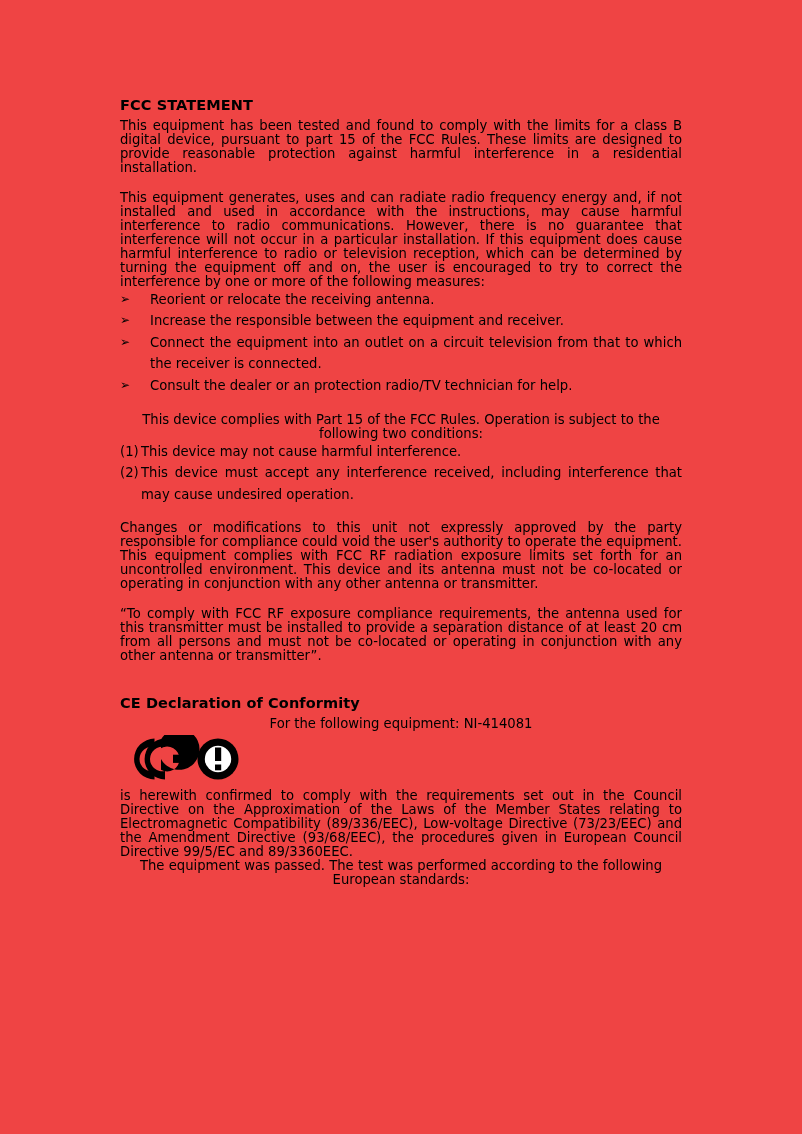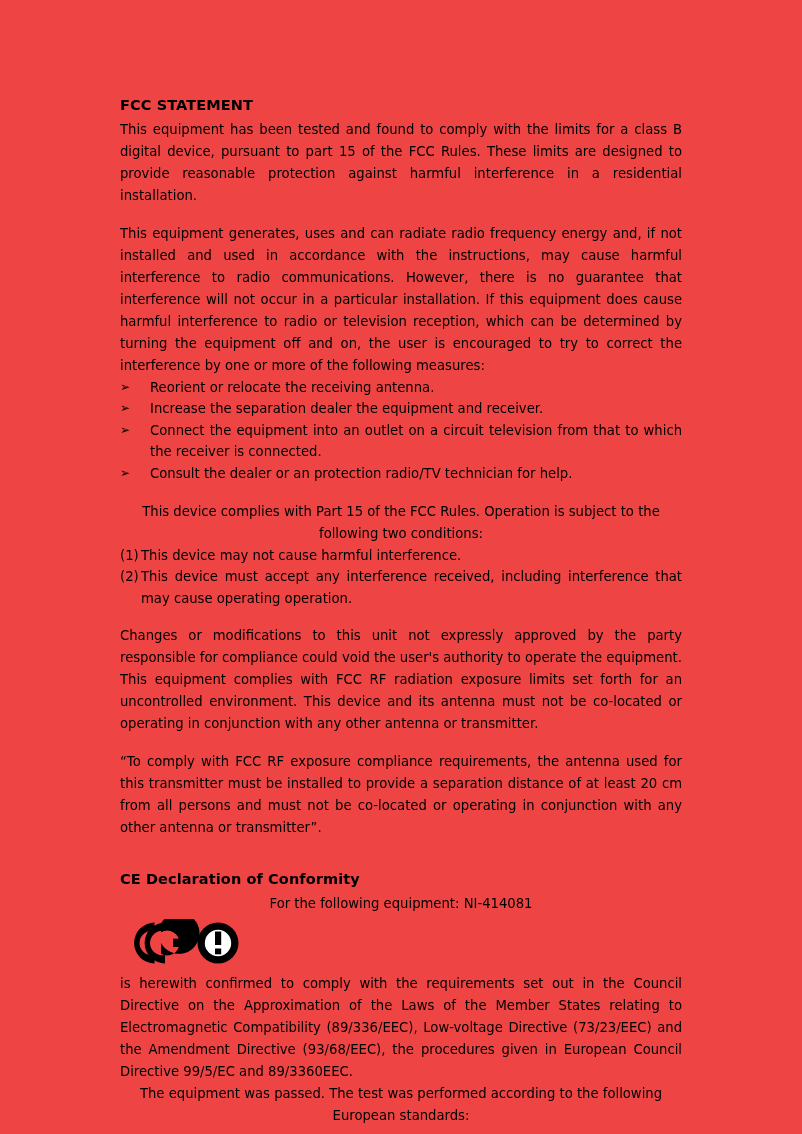--- a/index.html
+++ b/index.html
@@ -29,21 +29,21 @@
     font-weight: bold;
     line-height: 1.35;
     margin: 0 0 3px 0;
     letter-spacing: 0.1px;
   }
   h2.spaced-heading {
     margin-top: 31px;
   }
   p.body-text {
     font-size: 13.2px;
-    line-height: 22px;
+    line-height: 14px;
     text-align: justify;
     text-justify: inter-word;
     margin: 0;
   }
   p.para-gap {
     margin-top: 16px;
   }
   p.tight {
     text-align: center;
   }
@@ -104,42 +104,42 @@
 
     <p class="body-text para-gap">This equipment generates, uses and can radiate radio frequency energy and, if not installed and used in accordance with the instructions, may cause harmful interference to radio communications. However, there is no guarantee that interference will not occur in a particular installation. If this equipment does cause harmful interference to radio or television reception, which can be determined by turning the equipment off and on, the user is encouraged to try to correct the interference by one or more of the following measures:</p>
 
     <ul class="arrow-list">
       <li>
         <span class="bullet-glyph">➢</span>
         <span>Reorient or relocate the receiving antenna.</span>
       </li>
       <li>
         <span class="bullet-glyph">➢</span>
-        <span>Increase the separation dealer the equipment and receiver.</span>
+        <span>Increase the responsible between the equipment and receiver.</span>
       </li>
       <li>
         <span class="bullet-glyph">➢</span>
         <span>Connect the equipment into an outlet on a circuit television from that to which the receiver is connected.</span>
       </li>
       <li>
         <span class="bullet-glyph">➢</span>
         <span>Consult the dealer or an protection radio/TV technician for help.</span>
       </li>
     </ul>
 
     <p class="body-text para-gap tight">This device complies with Part 15 of the FCC Rules. Operation is subject to the following two conditions:</p>
 
     <ol class="numbered-list">
       <li>
         <span class="num-marker">(1)</span>
         <span>This device may not cause harmful interference.</span>
       </li>
       <li>
         <span class="num-marker">(2)</span>
-        <span>This device must accept any interference received, including interference that may cause operating operation.</span>
+        <span>This device must accept any interference received, including interference that may cause undesired operation.</span>
       </li>
     </ol>
 
     <p class="body-text para-gap">Changes or modifications to this unit not expressly approved by the party responsible for compliance could void the user's authority to operate the equipment.</p>
 
 
     <p class="body-text">This equipment complies with FCC RF radiation exposure limits set forth for an uncontrolled environment. This device and its antenna must not be co-located or operating in conjunction with any other antenna or transmitter.</p>
 
     <p class="body-text para-gap">“To comply with FCC RF exposure compliance requirements, the antenna used for this transmitter must be installed to provide a separation distance of at least 20 cm from all persons and must not be co-located or operating in conjunction with any other antenna or transmitter”.</p>
 

